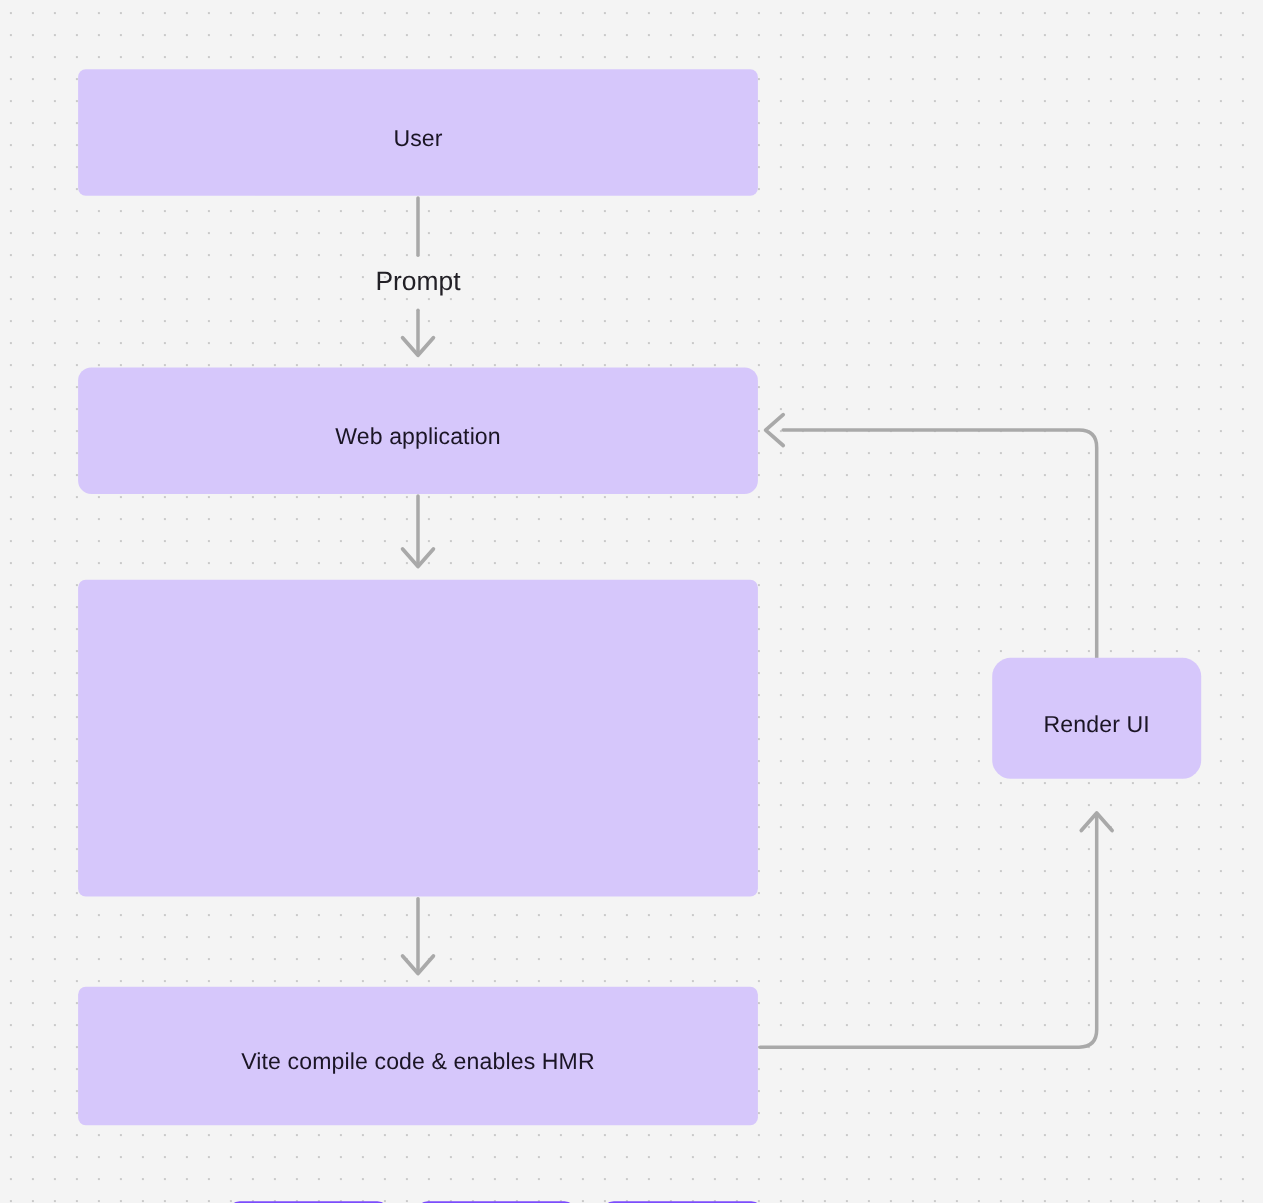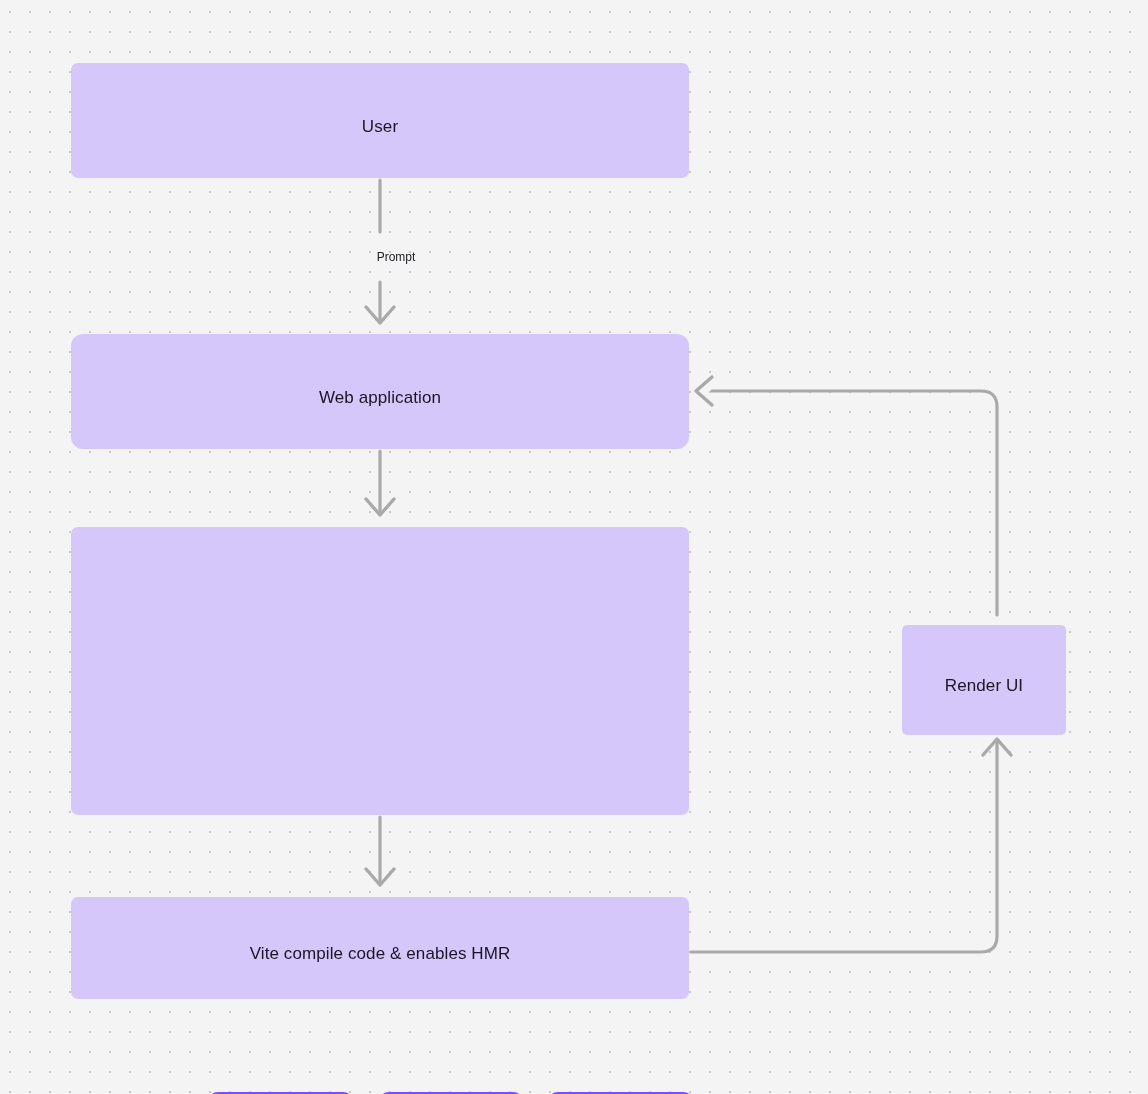--- a/index.html
+++ b/index.html
@@ -36,34 +36,34 @@
   }
 
   .node-chip {
     background: #7c4dfc;
     border-radius: 11px;
     color: #ffffff;
     line-height: 1.32;
   }
 
   .node-label {
-    font-size: 17px;
+    font-size: 21px;
     letter-spacing: 0.1px;
     white-space: pre-line;
     margin-top: 12px;
   }
 
   
   #node-user        { left: 71px;  top: 63px;  width: 618px; height: 115px; }
   #node-webapp      { left: 71px;  top: 334px; width: 618px; height: 115px; border-radius: 12px; }
   #node-components  { left: 71px;  top: 527px; width: 618px; height: 288px;
                       display: block; }
-  #node-vite        { left: 71px;  top: 897px; width: 618px; height: 102px; }
-  #node-render      { left: 902px; top: 625px; width: 164px; height: 110px;
-                      border-radius: 5px; }
+  #node-vite        { left: 71px;  top: 897px; width: 618px; height: 126px; }
+  #node-render      { left: 902px; top: 598px; width: 190px; height: 110px;
+                      border-radius: 17px; }
 
   #chip-html { left: 136px; top: 565px; width: 147px; height: 106px; }
   #chip-css  { left: 307px; top: 565px; width: 146px; height: 106px; }
   #chip-js   { left: 476px; top: 565px; width: 147px; height: 106px; }
 
   
   #edges {
     position: absolute;
     left: 0;
     top: 0;
@@ -82,25 +82,24 @@
   .edge-head {
     fill: none;
     stroke: #a9a9a9;
     stroke-width: 3.4;
     stroke-linecap: round;
     stroke-linejoin: round;
   }
 
   .edge-label {
     position: absolute;
-    font-size: 12px;
+    font-size: 24px;
     color: #222026;
     transform: translate(-50%, -50%);
     white-space: nowrap;
-    margin-left: 16px;
   }
   #edge-label-prompt { left: 380px; top: 257px; }
 </style>
 </head>
 <body>
 
 <div id="canvas">
 
   <svg id="edges" viewBox="0 0 1148 1094" xmlns="http://www.w3.org/2000/svg">
 

